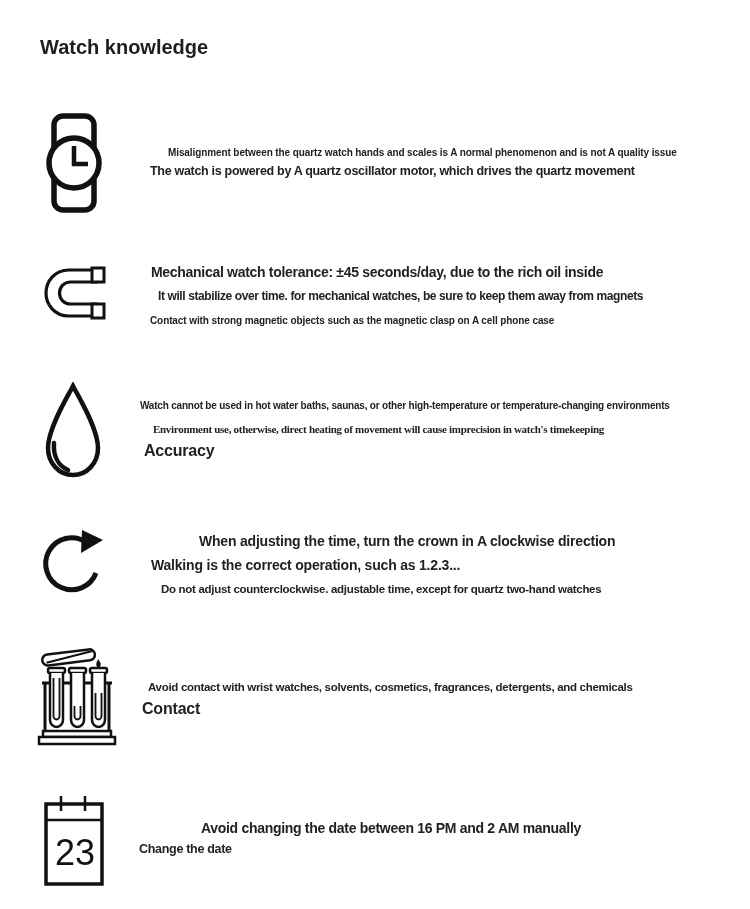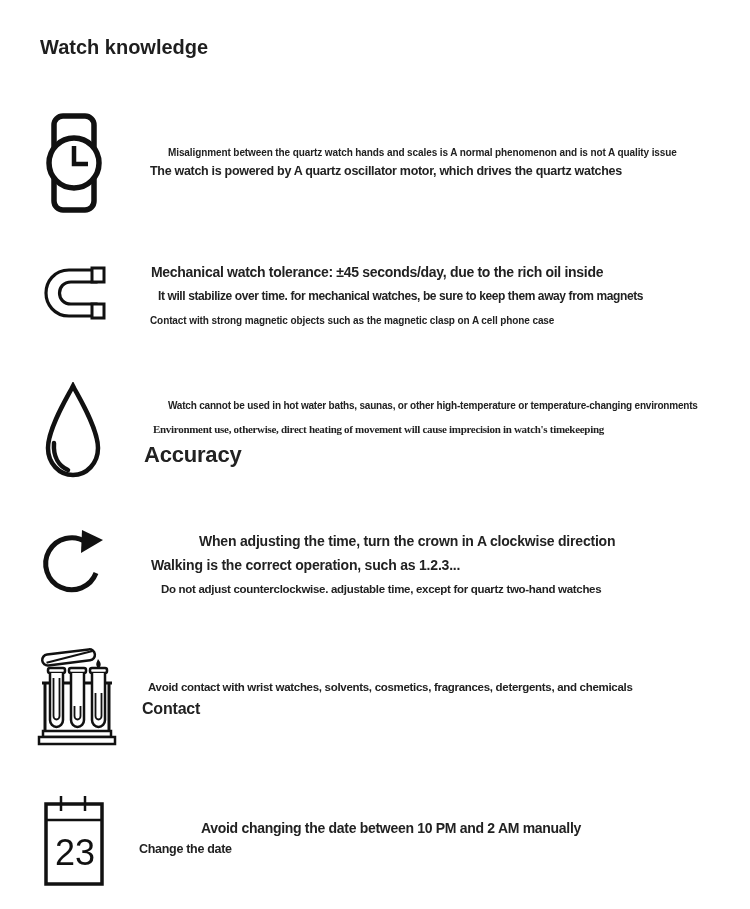--- a/index.html
+++ b/index.html
@@ -11,23 +11,23 @@
   .ttl{font-size:20px;font-weight:700;letter-spacing:0;}
   .ln{font-weight:700;color:#222;}
   .icon{position:absolute;}
   .icon svg{display:block;}
   
   .s1a{font-size:10px;letter-spacing:-0.1px;}
   .s1b{font-size:12.5px;letter-spacing:-0.3px;}
   .s2a{font-size:14px;letter-spacing:-0.3px;}
   .s2b{font-size:12px;letter-spacing:-0.4px;}
   .s2c{font-size:10px;letter-spacing:-0.1px;}
-  .s3a{font-size:10px;letter-spacing:-0.2px;margin-left:28px;}
+  .s3a{font-size:10px;letter-spacing:-0.2px;}
   .s3b{font-size:11px;letter-spacing:-0.3px;}
-  .s3c{font-size:22px;letter-spacing:-0.2px;}
+  .s3c{font-size:16px;letter-spacing:-0.2px;}
   .s4a{font-size:14px;letter-spacing:-0.2px;}
   .s4b{font-size:14px;letter-spacing:-0.2px;}
   .s4c{font-size:11.5px;letter-spacing:-0.3px;}
   .s5a{font-size:11.5px;letter-spacing:-0.3px;}
   .s5b{font-size:16px;letter-spacing:-0.2px;}
   .s6a{font-size:14px;letter-spacing:-0.3px;}
   .s6b{font-size:12.5px;letter-spacing:-0.3px;}
 </style>
 </head>
 <body>
@@ -37,21 +37,21 @@
   <div class="abs ttl" style="left:40px;top:36px;">Watch knowledge</div>
 
   <div class="icon" style="left:40px;top:113px;">
     <svg width="68" height="100" viewBox="0 0 68 100" aria-hidden="true">
       <rect x="14" y="3" width="40" height="94" rx="9" fill="none" stroke="#111" stroke-width="5.5"></rect>
       <circle cx="34" cy="50" r="25" fill="#fff" stroke="#111" stroke-width="5.5"></circle>
       <path d="M34 33 V51 H48" fill="none" stroke="#111" stroke-width="4.5"></path>
     </svg>
   </div>
   <div class="abs ln s1a" style="left:168px;top:147px;">Misalignment between the quartz watch hands and scales is A normal phenomenon and is not A quality issue</div>
-  <div class="abs ln s1b" style="left:150px;top:164px;">The watch is powered by A quartz oscillator motor, which drives the quartz watches</div>
+  <div class="abs ln s1b" style="left:150px;top:164px;">The watch is powered by A quartz oscillator motor, which drives the quartz movement</div>
 
   <div class="icon" style="left:42px;top:263px;">
     <svg width="66" height="60" viewBox="0 0 66 60" aria-hidden="true">
       <path d="M54 7 H27 C12 7 4 19 4 30 C4 41 12 53 27 53 H54 V41 H29 C21.5 41 17.5 35.5 17.5 30 C17.5 24.5 21.5 19 29 19 H54 Z" fill="none" stroke="#111" stroke-width="3.2"></path>
       <rect x="50" y="5" width="12" height="14" fill="#fff" stroke="#111" stroke-width="3"></rect>
       <rect x="50" y="41" width="12" height="14" fill="#fff" stroke="#111" stroke-width="3"></rect>
     </svg>
   </div>
   <div class="abs ln s2a" style="left:151px;top:264px;">Mechanical watch tolerance: ±45 seconds/day, due to the rich oil inside</div>
   <div class="abs ln s2b" style="left:158px;top:289px;">It will stabilize over time. for mechanical watches, be sure to keep them away from magnets</div>
@@ -105,16 +105,16 @@
 
   <div class="icon" style="left:42px;top:791px;">
     <svg width="64" height="97" viewBox="0 0 64 97" aria-hidden="true">
       <rect x="4" y="13" width="56" height="80" fill="#fff" stroke="#111" stroke-width="3.5"></rect>
       <line x1="4" y1="29" x2="60" y2="29" stroke="#111" stroke-width="2.5"></line>
       <line x1="19" y1="5" x2="19" y2="20" stroke="#111" stroke-width="2.5"></line>
       <line x1="43" y1="5" x2="43" y2="20" stroke="#111" stroke-width="2.5"></line>
       <text x="13" y="74" font-size="36" fill="#111" font-family="Liberation Sans, DejaVu Sans, sans-serif">23</text>
     </svg>
   </div>
-  <div class="abs ln s6a" style="left:201px;top:820px;">Avoid changing the date between 10 PM and 2 AM manually</div>
+  <div class="abs ln s6a" style="left:201px;top:820px;">Avoid changing the date between 16 PM and 2 AM manually</div>
   <div class="abs ln s6b" style="left:139px;top:842px;">Change the date</div>
 
 </div>
 
 </body></html>

